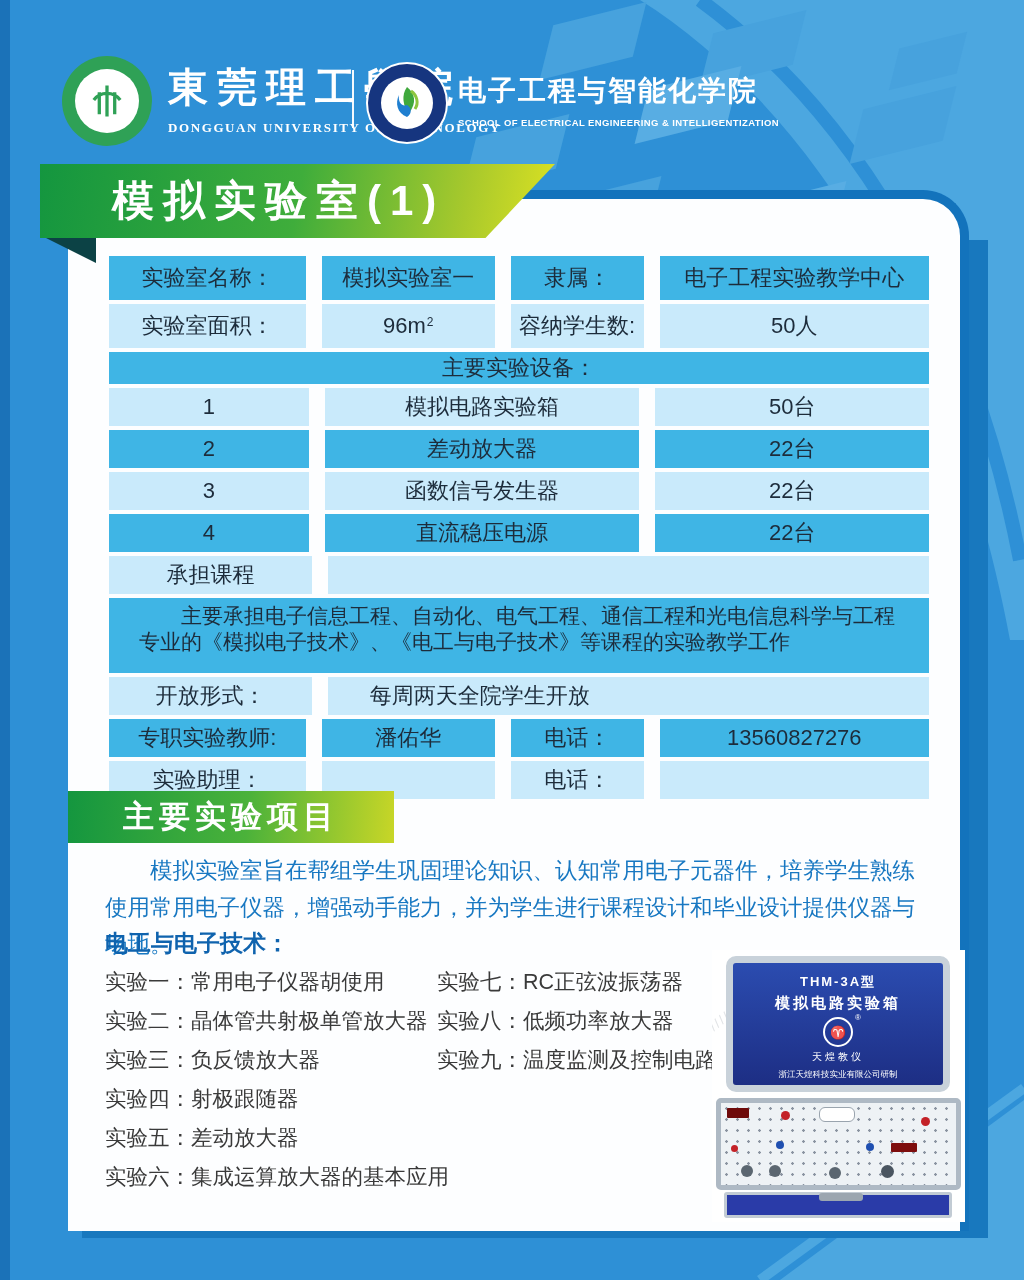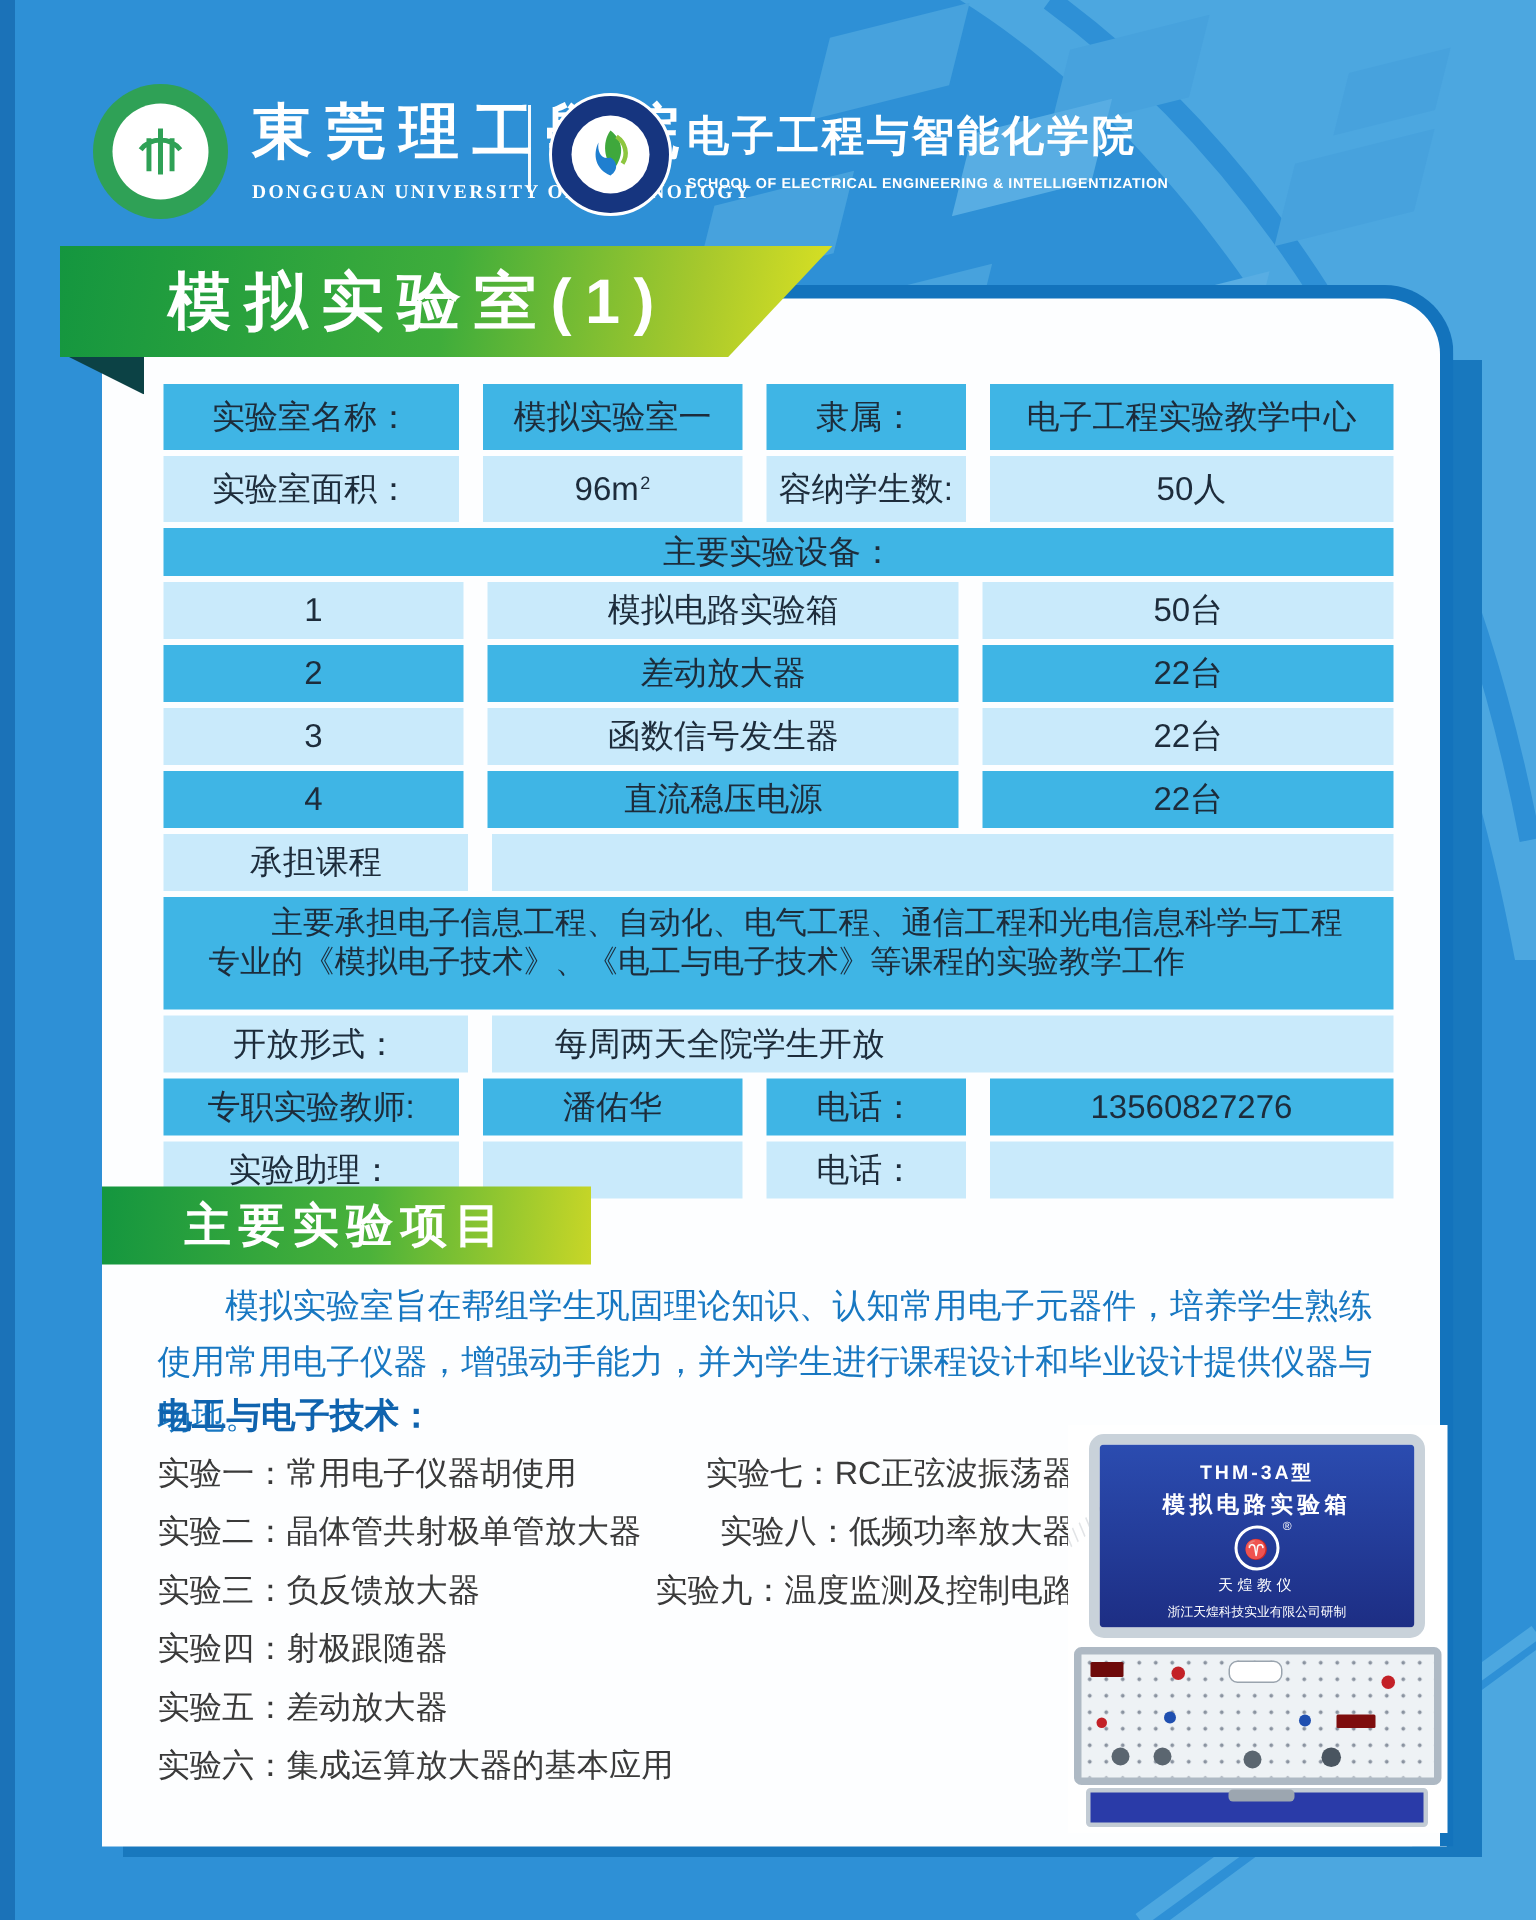--- a/index.html
+++ b/index.html
@@ -55,21 +55,21 @@
   .h44{height:44px;}.h32{height:32px;}.h38{height:38px;}.h60{height:75px;}
   .cell sup{font-size:12px;margin-left:1px;transform:translateY(-4px);}
   .desc-cell{display:block;text-align:left;padding:5px 30px;font-size:21px;line-height:26px;text-indent:2em;}
   .open-val{justify-content:flex-start;padding-left:42px;}
 
   
   .intro{position:absolute;left:105px;top:852px;width:830px;color:#1878C2;font-size:22.5px;line-height:37px;text-indent:2em;margin:0;}
   .list-heading{position:absolute;left:105px;top:928px;color:#0F63AE;font-size:23px;font-weight:bold;}
   .proj-col{position:absolute;top:962px;display:flex;flex-direction:column;}
   .proj-col1{left:105px;}
-  .proj-col2{left:437px;align-items:flex-end;}
+  .proj-col2{left:437px;}
   .proj-item{height:39px;display:flex;align-items:center;font-size:21.5px;color:#3A3A3A;white-space:nowrap;}
 
   
   .photo{position:absolute;left:712px;top:950px;width:253px;height:272px;background:#fff;overflow:hidden;}
   .wm{position:absolute;color:#C9CDD2;font-size:13px;letter-spacing:2px;transform:rotate(-38deg);opacity:.55;white-space:nowrap;}
   .lid{position:absolute;left:14px;top:6px;width:224px;height:136px;box-sizing:border-box;
        border:7px solid #C9D2DA;border-radius:10px;background:linear-gradient(180deg,#2B4CB0 0%,#1D2E84 100%);
        display:flex;flex-direction:column;align-items:center;color:#fff;}
   .lid-model{font-size:13px;font-weight:bold;letter-spacing:2px;margin-top:10px;}
   .lid-title{font-size:15px;font-weight:bold;letter-spacing:3px;margin-top:3px;white-space:nowrap;}

